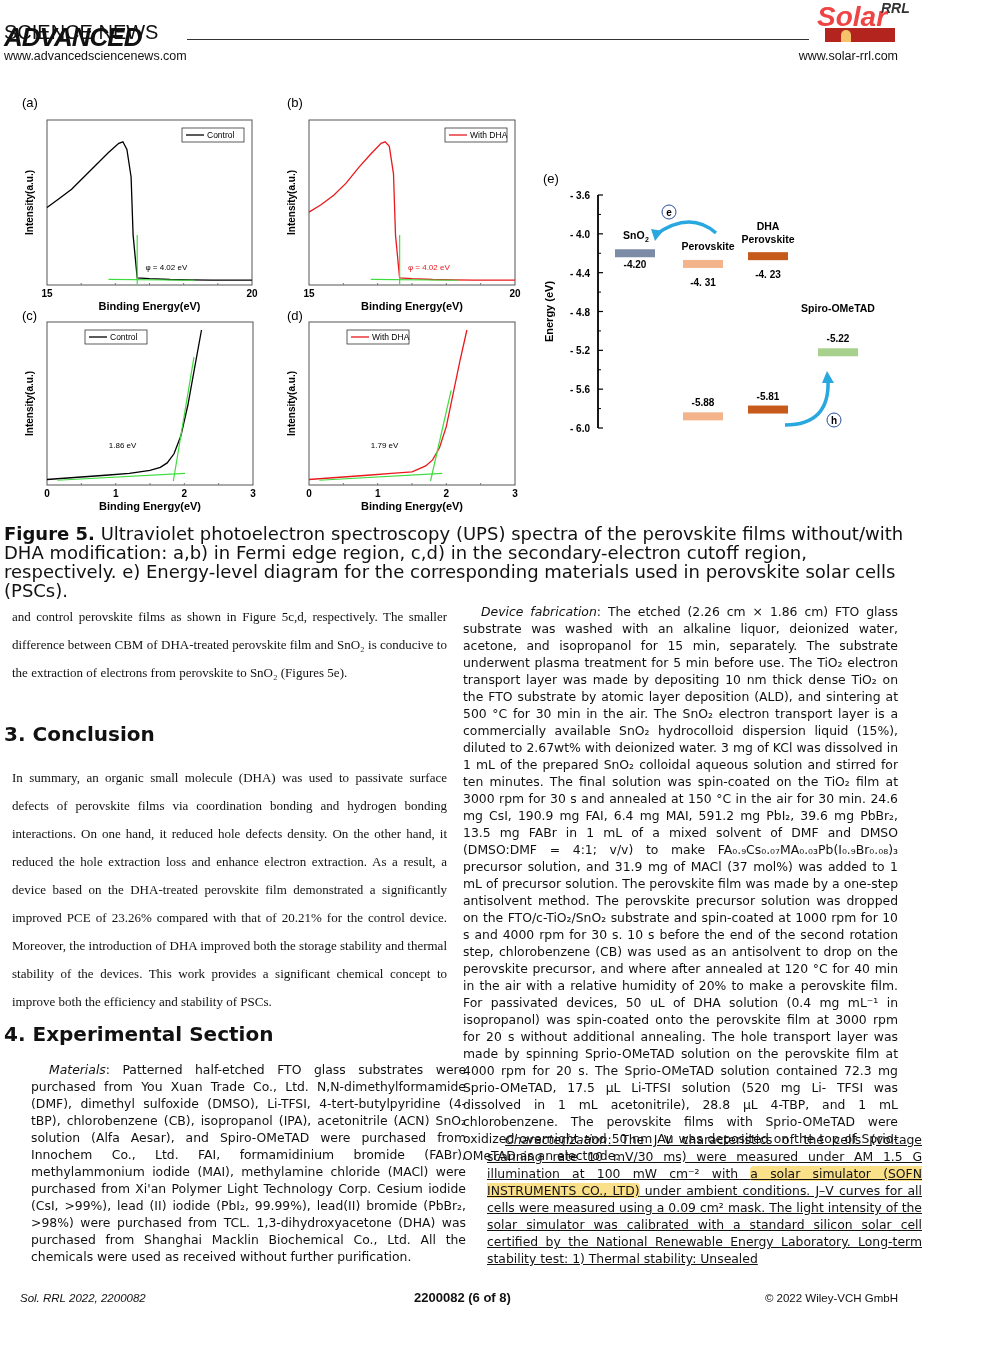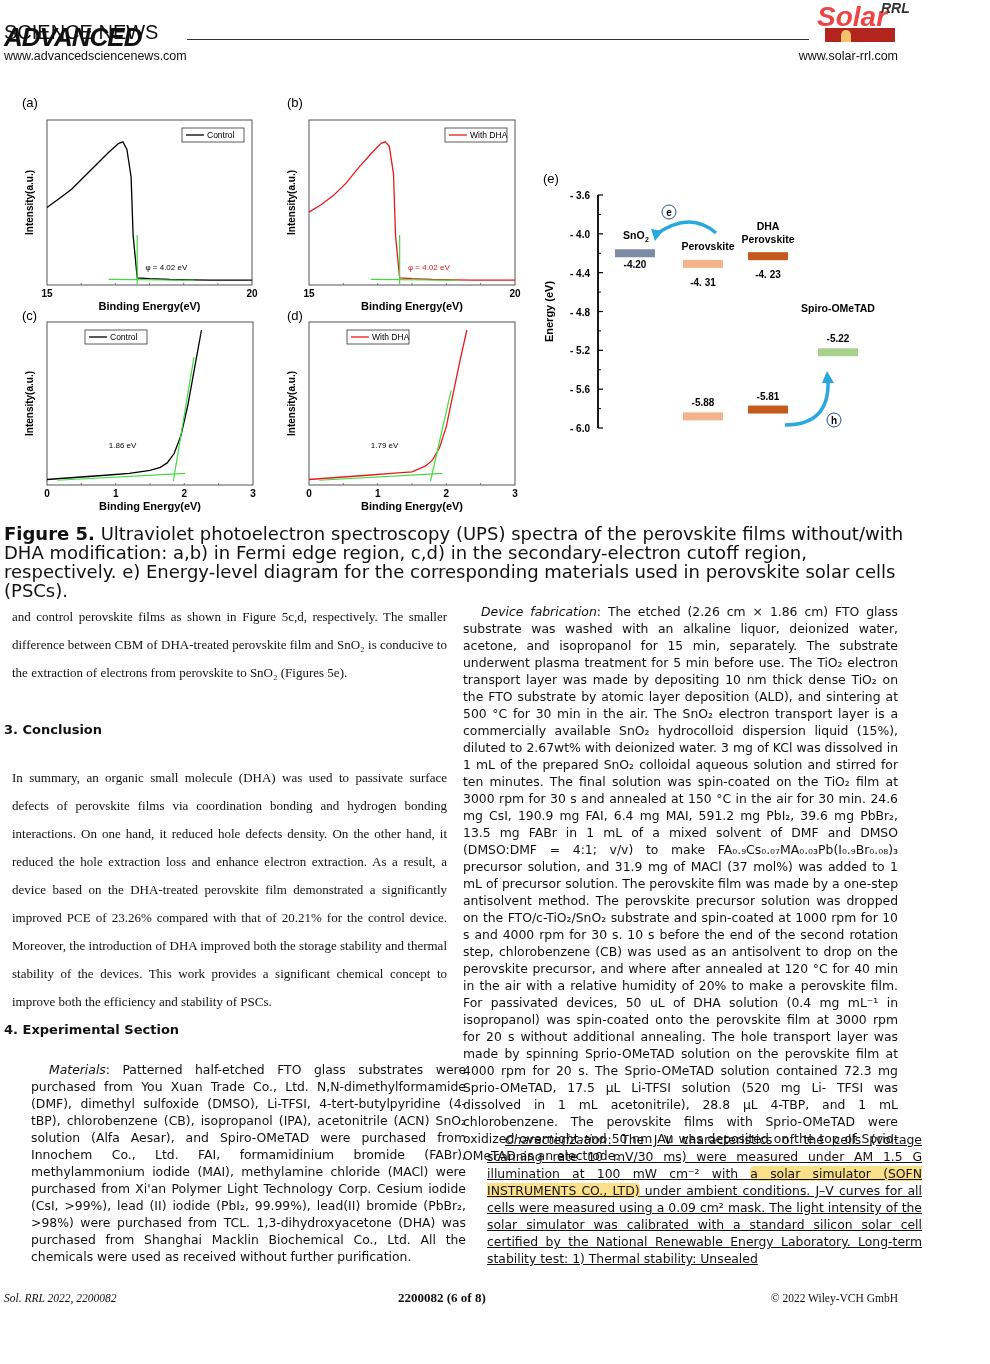--- a/index.html
+++ b/index.html
@@ -11,25 +11,25 @@
   .hdr-url{top:49px;font-size:12.5px;}
   .solar-logo{left:815px;top:2px;width:82px;height:38px;}
   .solar-logo .txt{position:absolute;left:2px;top:0;font-size:28px;font-style:italic;font-weight:bold;color:#ef4444;line-height:30px;}
   .solar-logo .rrl{position:absolute;left:66px;top:-2px;font-size:14px;font-style:italic;font-weight:bold;color:#333;}
   .solar-logo .bar{position:absolute;left:10px;top:26px;width:70px;height:14px;background:#b3241f;}
   .solar-logo .sun{position:absolute;left:26px;top:28px;width:10px;height:12px;border-radius:6px 6px 0 0;background:#f6c36a;}
   svg text{font-family:"Liberation Sans",sans-serif;}
   .caption{left:4px;top:524px;width:900px;font-size:18px;line-height:19px;font-family:"DejaVu Sans",sans-serif;}
   .caption b{font-weight:bold;}
   .col-left{left:12px;width:435px;font-family:"Liberation Serif",serif;font-size:13px;line-height:28px;text-align:justify;}
-  .sec-head{left:4px;font-family:"DejaVu Sans",sans-serif;font-weight:bold;font-size:13px;}
+  .sec-head{left:4px;font-family:"DejaVu Sans",sans-serif;font-weight:bold;font-size:20px;}
   .col-sans{font-family:"DejaVu Sans",sans-serif;font-size:12.4px;line-height:17px;text-align:justify;}
   .indent{text-indent:18px;}
   .hl{background:#fbe08a;border-radius:4px;}
-  .footer{top:1292px;font-size:11.5px;font-family:Liberation Serif, serif;}
+  .footer{top:1292px;font-size:11.5px;font-family:Liberation Sans, sans-serif;margin-left:16px;}
 </style>
 </head>
 <body>
 
 <div class="abs hdr-brand1">ADVANCED</div>
 <div class="abs hdr-brand2">SCIENCE NEWS</div>
 <div class="abs hdr-rule"></div>
 <div class="abs hdr-url" style="left:4px;">www.advancedsciencenews.com</div>
 <div class="abs solar-logo">
   <div class="bar"></div>

